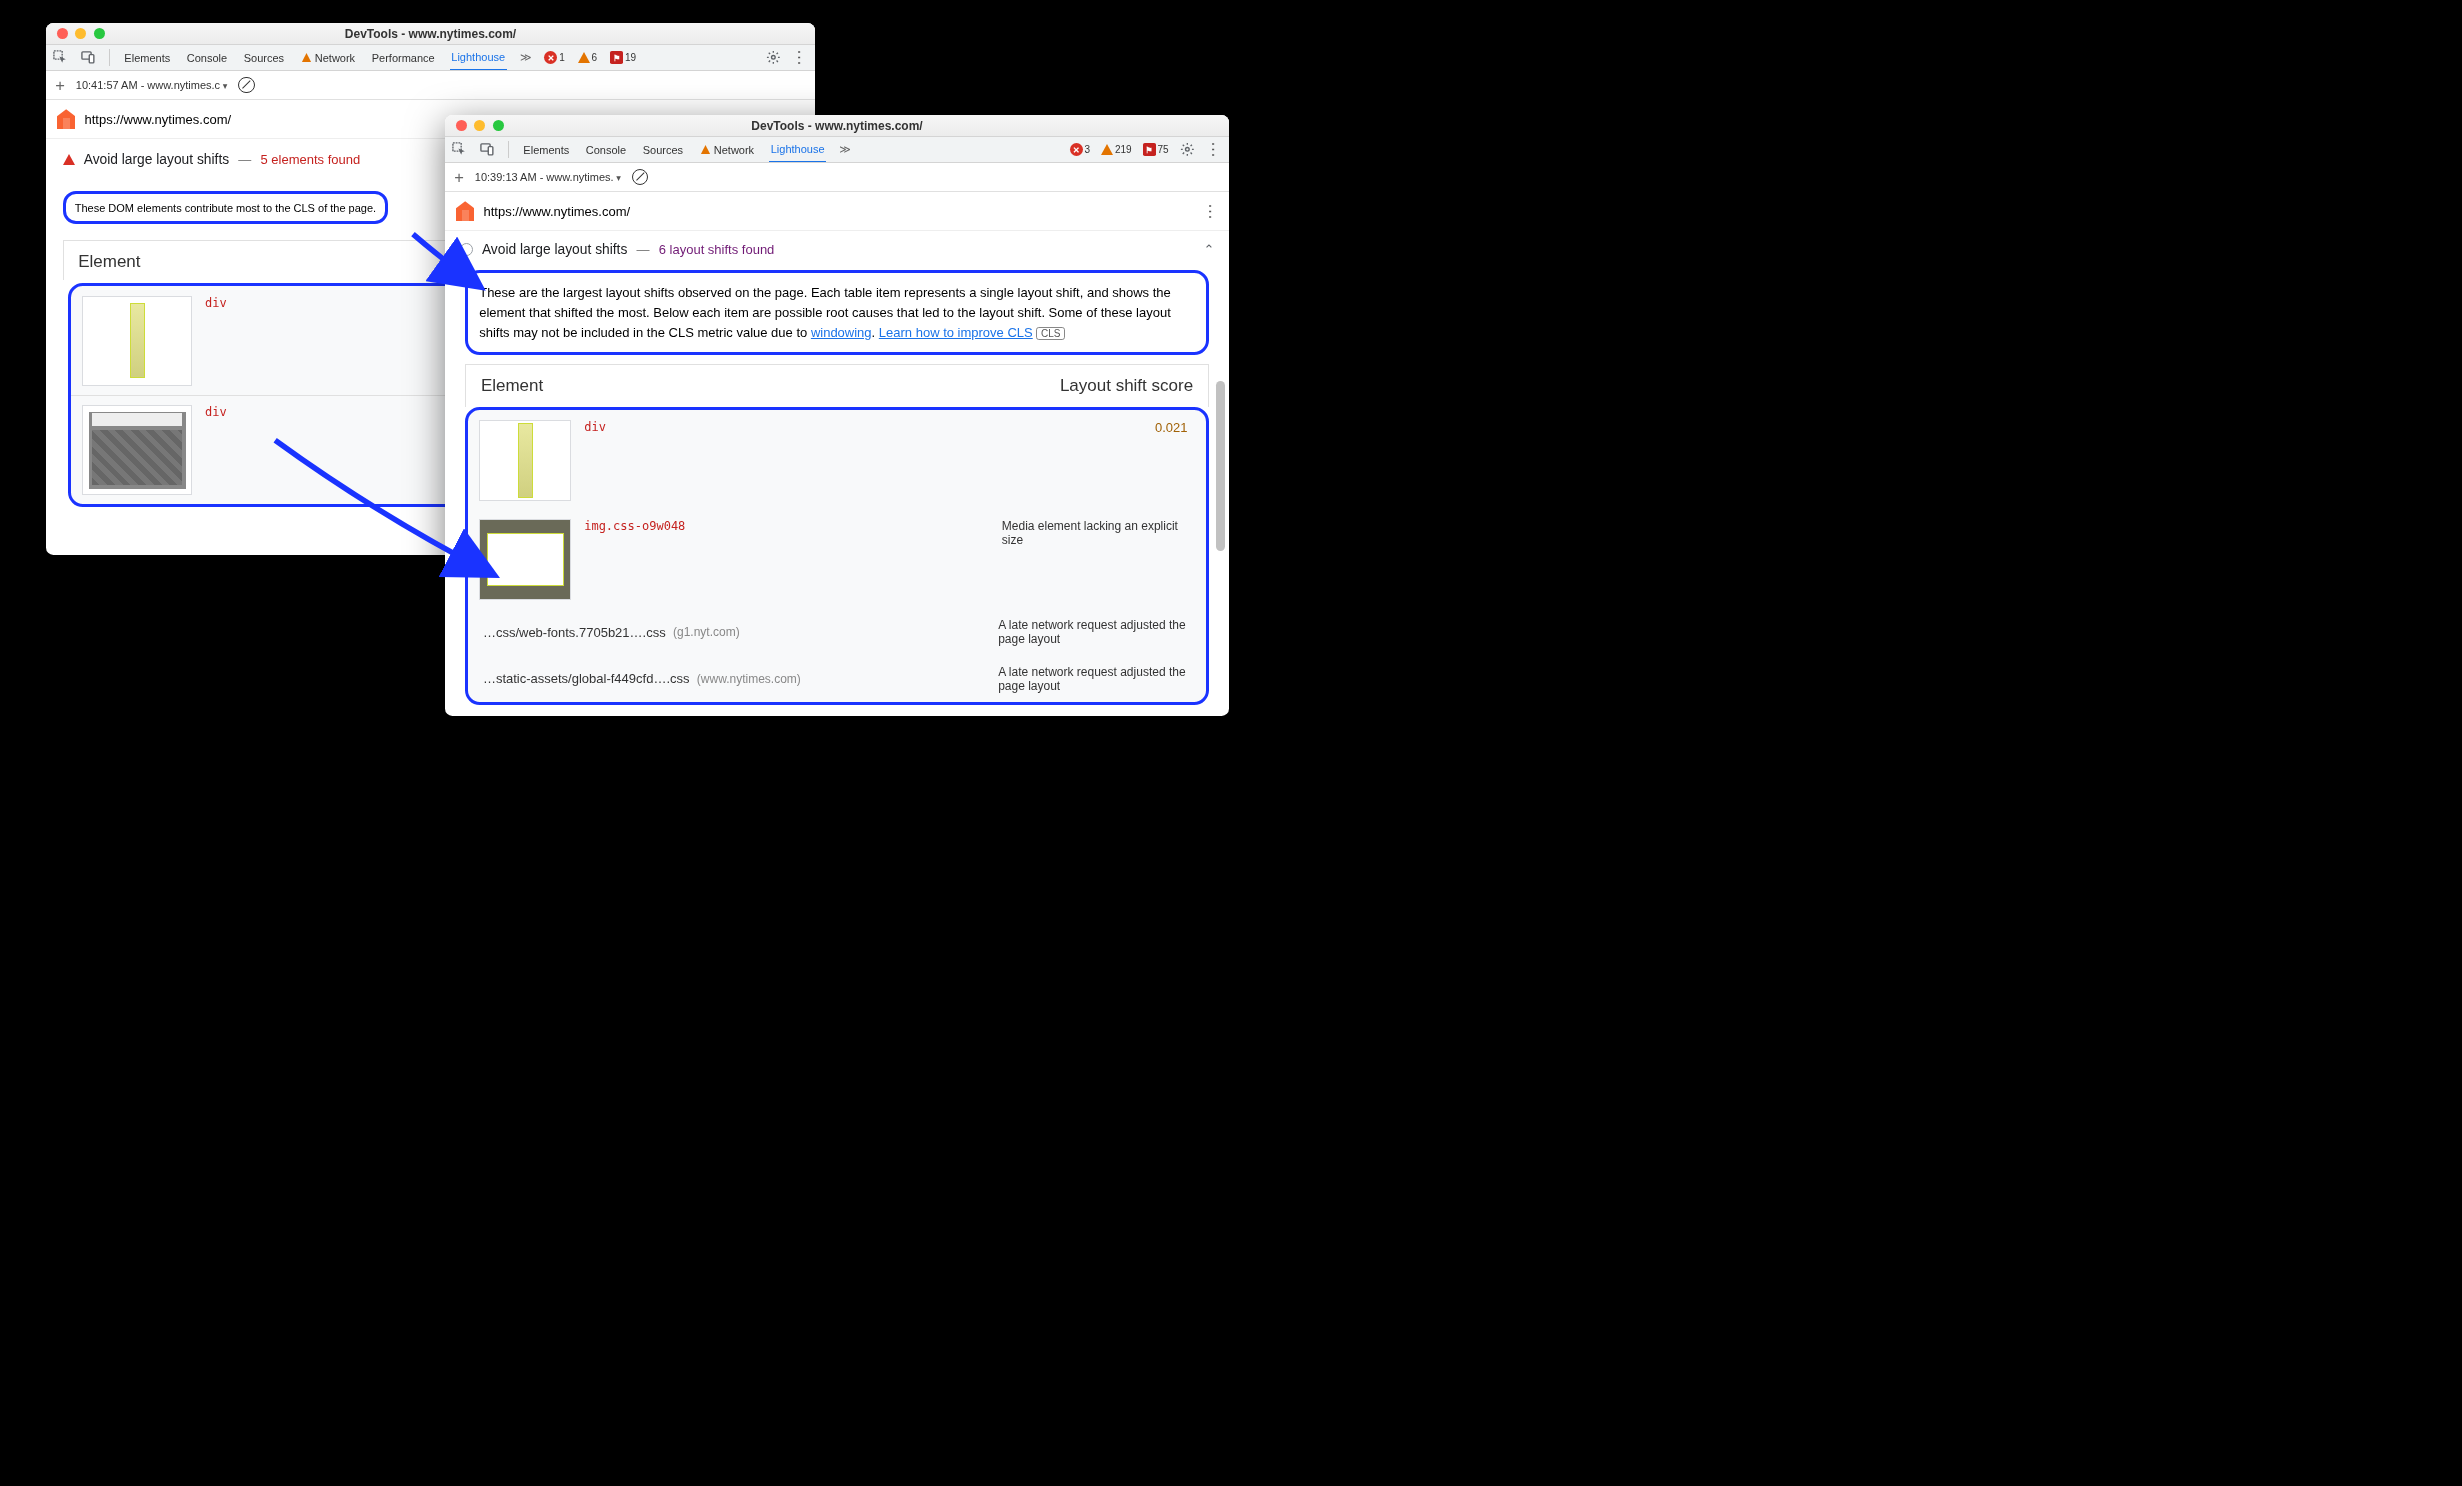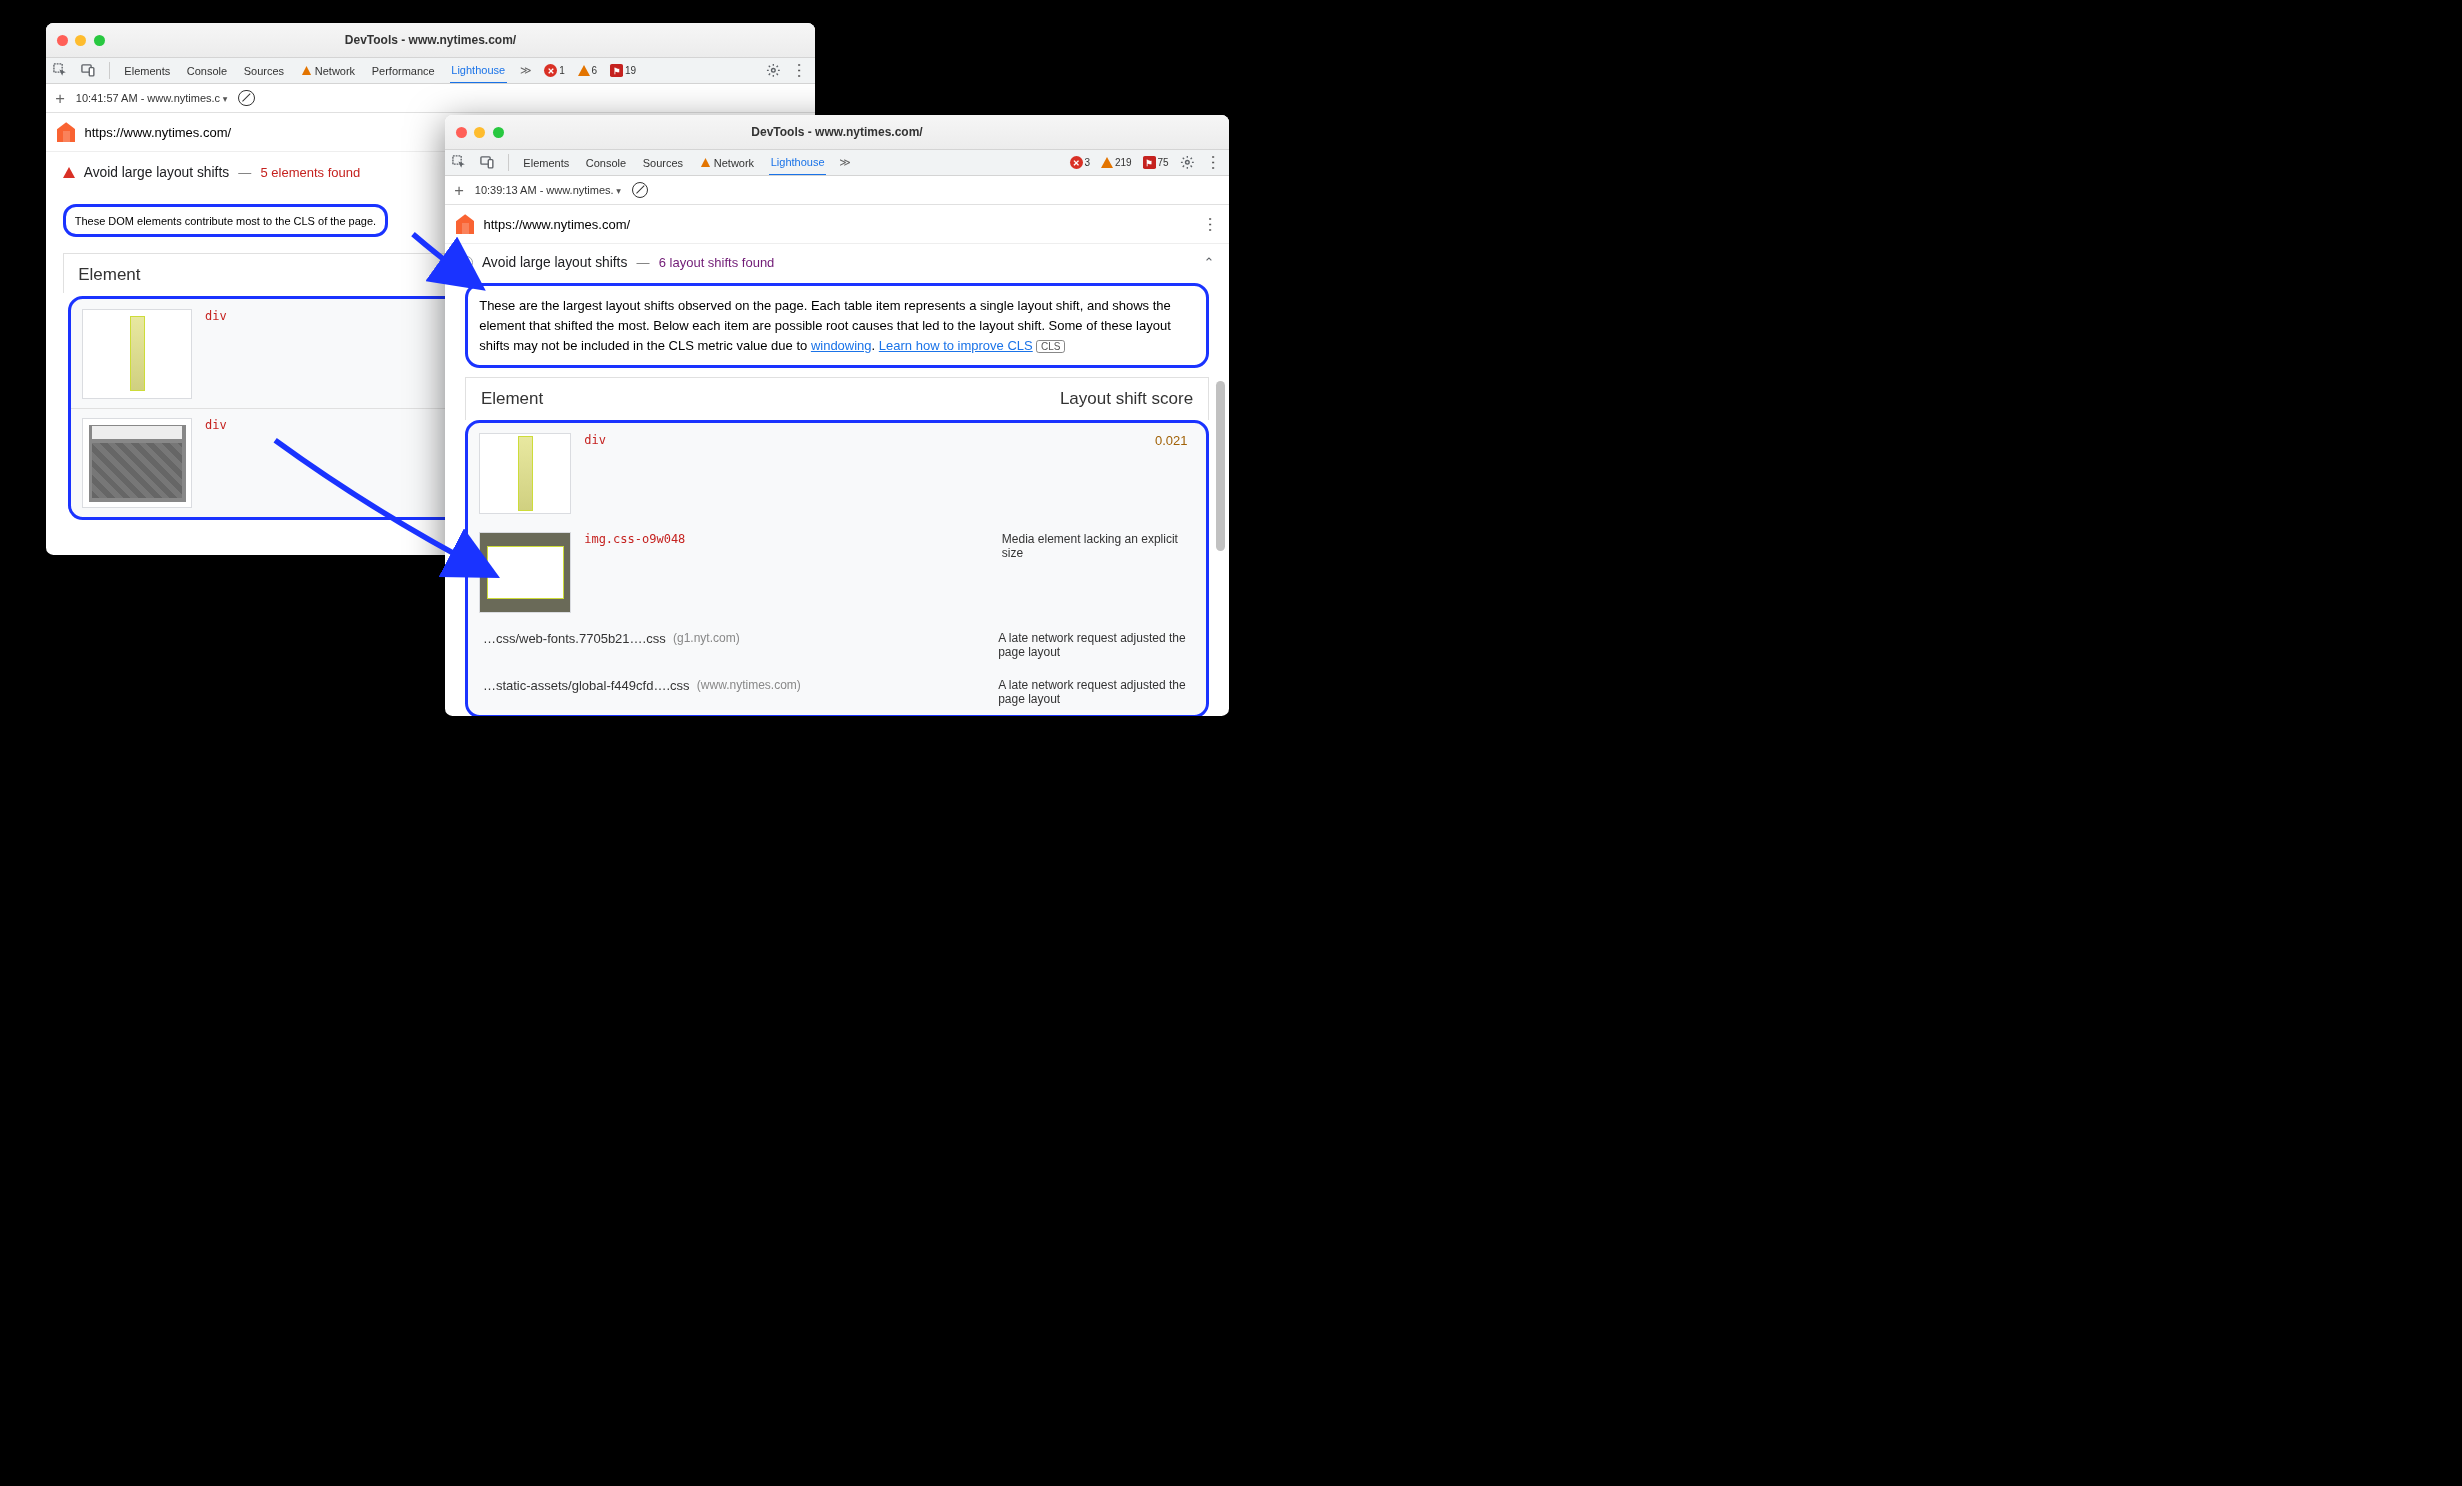--- a/index.html
+++ b/index.html
@@ -1,20 +1,20 @@
 <!DOCTYPE html>
 <html style="font-size:14.7px"><head>
 <meta charset="utf-8">
 <style>
 * { box-sizing: border-box; margin: 0; padding: 0; }
 body { background: #000; font-family: -apple-system, "Helvetica Neue", Arial, sans-serif; font-size: 11px; width: 1330px; height: 802px; position: relative; overflow: hidden; }
 .window { position: absolute; background: #fff; border-radius: 7.3px; box-shadow: 0 9.2px 37px rgba(0,0,0,.5); overflow: hidden; }
 .w1 { left: 46px; top: 23px; width: 769px; height: 532px; }
 .w2 { left: 445px; top: 115px; width: 784px; height: 601px; }
-.titlebar { height: 35px; background: linear-gradient(#f6f6f6,#ececec); border-bottom: 0.9px solid #d4d4d4; display: flex; align-items: center; position: relative; }
+.titlebar { height: 22px; background: linear-gradient(#f6f6f6,#ececec); border-bottom: 0.9px solid #d4d4d4; display: flex; align-items: center; position: relative; }
 .tl { display: flex; gap: 7.3px; padding-left: 11px; }
 .tl span { width: 11px; height: 11px; border-radius: 50%; }
 .tl .r { background: #ff5f57; }
 .tl .y { background: #febc2e; }
 .tl .g { background: #28c840; }
 .ttxt { position: absolute; left: 0; right: 0; text-align: center; font-size: 12px; font-weight: 600; color: #333; pointer-events: none; }
 .toolbar { height: 26px; background: #f1f3f4; border-bottom: 0.9px solid #d4d4d4; display: flex; align-items: center; padding: 0 7.3px; gap: 13px; color: #333; }
 .toolbar .sep { width: 0.9px; height: 16.5px; background: #ccc; }
 .tab { font-size: 11px; padding: 5.5px 1.8px; cursor: pointer; }
 .tab.active { color: #1a73e8; border-bottom: 1.8px solid #1a73e8; }
@@ -49,21 +49,21 @@
 .thumb .strip { width: 13px; height: 73px; outline: 1.8px solid #cddc39; background: linear-gradient(#e8e8a0,#d0d080); }
 .thumb.bw { padding: 5.5px; }
 .thumb.bw .shot { width:100%; height:100%; background:#888; position:relative; }
 .thumb.bw .shot::before { content:""; position:absolute; left:3.7px; right:3.7px; top:1.8px; height:13px; background:#eee; }
 .thumb.bw .shot::after { content:""; position:absolute; left:3.7px; right:3.7px; top:18.3px; bottom:3.7px; background: repeating-linear-gradient(45deg,#666,#666 5.5px,#777 5.5px,#777 11px); }
 .thumb.media { background:#6a6a58; }
 .thumb.media .inner { width:75px; height:51px; background:#fff; outline:1.8px solid #cddc39; }
 .elname { color: #c5221f; font-family: Menlo, Consolas, monospace; font-size: 12px; }
 .score { margin-left: auto; font-size: 13px; color: #a16207; padding-right:7.3px; }
 .cause { margin-left: auto; width: 193px; font-size: 12px; color: #333; text-align:left; }
-.resrow { display:flex; align-items:flex-start; padding:9.2px 14.7px; gap:7.3px; }
+.resrow { display:flex; align-items:center; padding:9.2px 14.7px; gap:7.3px; }
 .resname { font-size:13px; color:#333; }
 .reshost { color:#888; font-size:12px; }
 .kebab { font-size:16.5px; color:#555; transform: rotate(90deg); display:inline-block; }
 .svg-ico { width:14.7px; height:14.7px; fill:none; stroke:#5f6368; stroke-width:1.5; }
 .arrow1 { position:absolute; left:408px; top:225px; width:83px; height:73px; pointer-events:none; z-index:50; }
 .arrow2 { position:absolute; left:266px; top:431px; width:238px; height:165px; pointer-events:none; z-index:50; }
 .no-circ { width:16.5px; height:16.5px; border:1.4px solid #333; border-radius:50%; position:relative; display:inline-block; }
 .no-circ::after { content:""; position:absolute; left:1.8px; right:1.8px; top:6.4px; height:1.4px; background:#333; transform:rotate(-45deg); }
 .grey-circ { width:13px; height:13px; border:1.4px solid #9aa0a6; border-radius:50%; display:inline-block; }
 .dd::after { content:" ▾"; color:#555; font-size:9.2px; }

